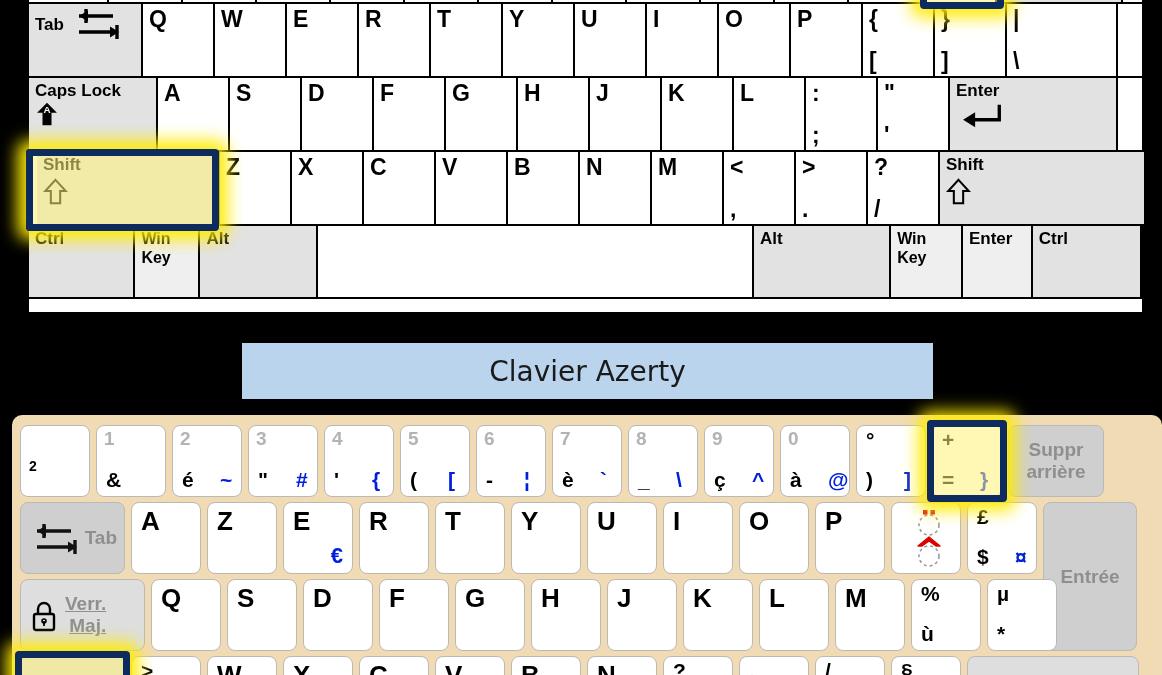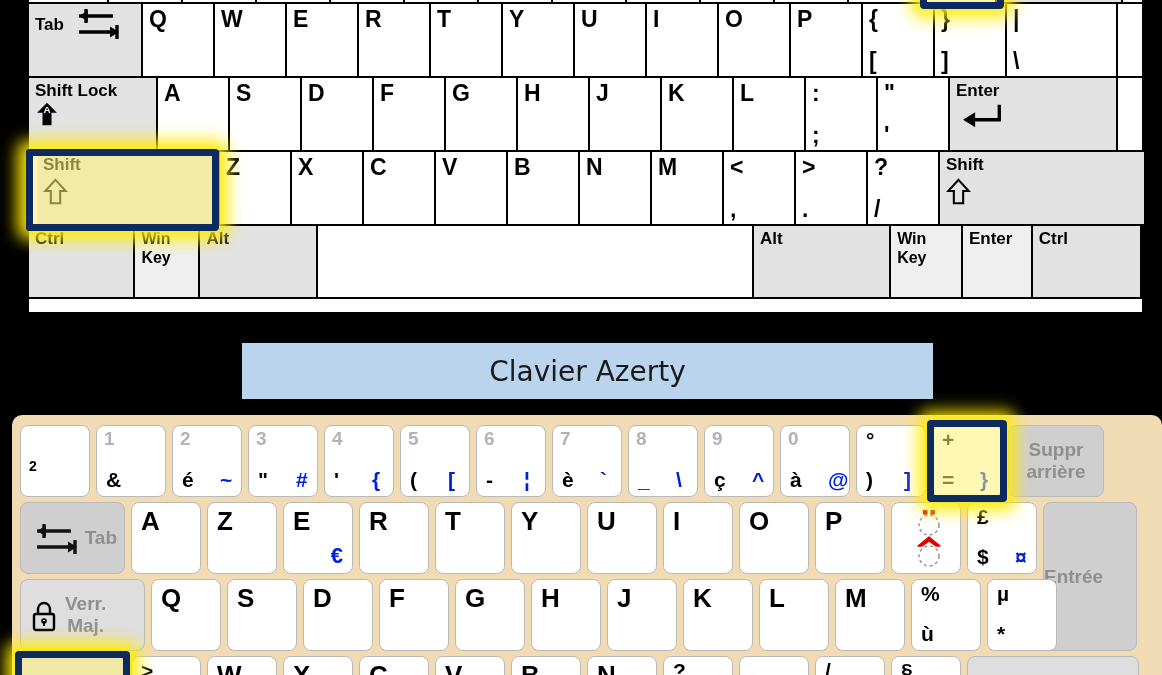--- a/index.html
+++ b/index.html
@@ -139,21 +139,21 @@
         <div class="top">}</div>
         <div class="bot">]</div>
       </div>
       <div class="qk" style="width: 111px;">
         <div class="top">|</div>
         <div class="bot">\</div>
       </div>
     </div>
     <div class="qr" style="height: 74px;">
       <div class="qk grey" style="width: 129px;">
-        <div class="lbl">Shift Lock</div>
+        <div class="lbl">Caps Lock</div>
         <div style="margin-top:1px">
           <svg width="24" height="27" viewBox="0 0 26 30">
             <path d="M13 2 L24 13 L18 13 L18 27 L8 27 L8 13 L2 13 Z" fill="#000"></path>
             <text x="13" y="13" font-size="11" fill="#fff" text-anchor="middle" font-family="Liberation Sans">A</text>
           </svg>
         </div>
       </div>
       <div class="qk" style="width: 72px;">
         <div class="top">A</div>
       </div>
@@ -406,35 +406,35 @@
  <circle cx="17" cy="48" r="10" fill="none" stroke="#999" stroke-width="1.6" stroke-dasharray="3 3"></circle>
  <path d="M6 38 L17 29 L28 38 L24 38 L17 33 L10 38 Z" fill="#d00" stroke="#d00" stroke-width="1.4" stroke-linejoin="round"></path>
           </svg>
         </span>
       </div>
       <div class="ak" style="width: 70px;">
         <span class="st">£</span>
         <span class="sb">$</span>
         <span class="sr">¤</span>
       </div>
-      <div class="ak grey" style="width: 94px; position: absolute; left: 1031px; top: 87px; height: 149px; display: flex; align-items: center; justify-content: flex-start;">
+      <div class="ak grey" style="width: 94px; position: absolute; left: 1031px; top: 87px; height: 149px; display: flex; align-items: center; justify-content: center;">
         <span class="word" style="left: 0px; right: 0px; top: 50%; transform: none; position: static;">Entrée</span>
       </div>
     </div>
     <div class="ar">
       <div class="ak grey2" style="width: 125px;">
         <span style="position:absolute;left:9px;top:20px;">
           <svg width="28" height="32" viewBox="0 0 28 32">
             <path d="M8 14 V9a6 6 0 0 1 12 0v5" stroke="#000" stroke-width="2.4" fill="none"></path>
             <rect x="4" y="14" width="20" height="16" rx="2" stroke="#000" stroke-width="2.4" fill="none"></rect>
             <circle cx="14" cy="21" r="2" fill="none" stroke="#000" stroke-width="1.6"></circle>
             <rect x="13.1" y="21" width="1.8" height="5" fill="#000"></rect>
           </svg>
         </span>
-            <span class="word" style="left:44px;top:50%;transform:translateY(-50%);text-align:center;">Verr.<br>Maj.</span>
+            <span class="word" style="left:44px;top:50%;transform:translateY(-50%);text-align:right;text-decoration:underline;">Verr.<br>Maj.</span>
       </div>
       <div class="ak" style="width: 70px;">
         <span class="big">Q</span>
       </div>
       <div class="ak" style="width: 70px;">
         <span class="big">S</span>
       </div>
       <div class="ak" style="width: 70px;">
         <span class="big">D</span>
       </div>

